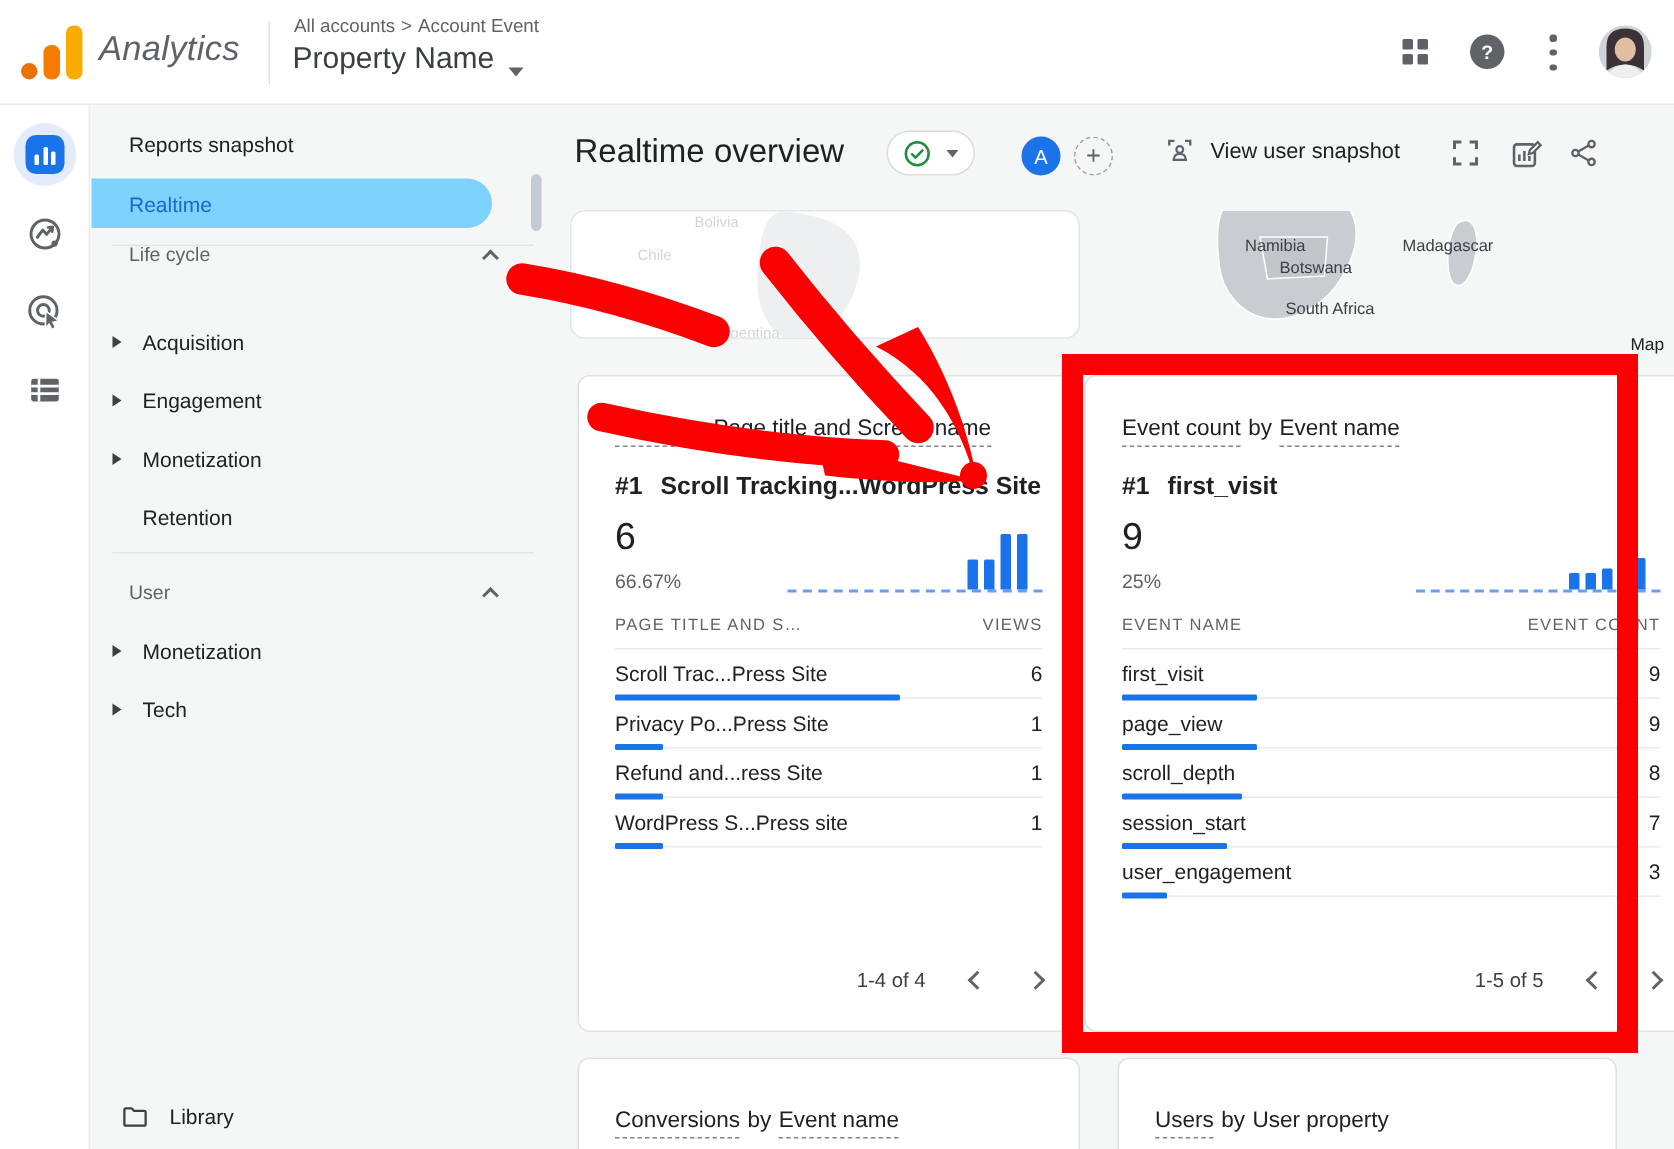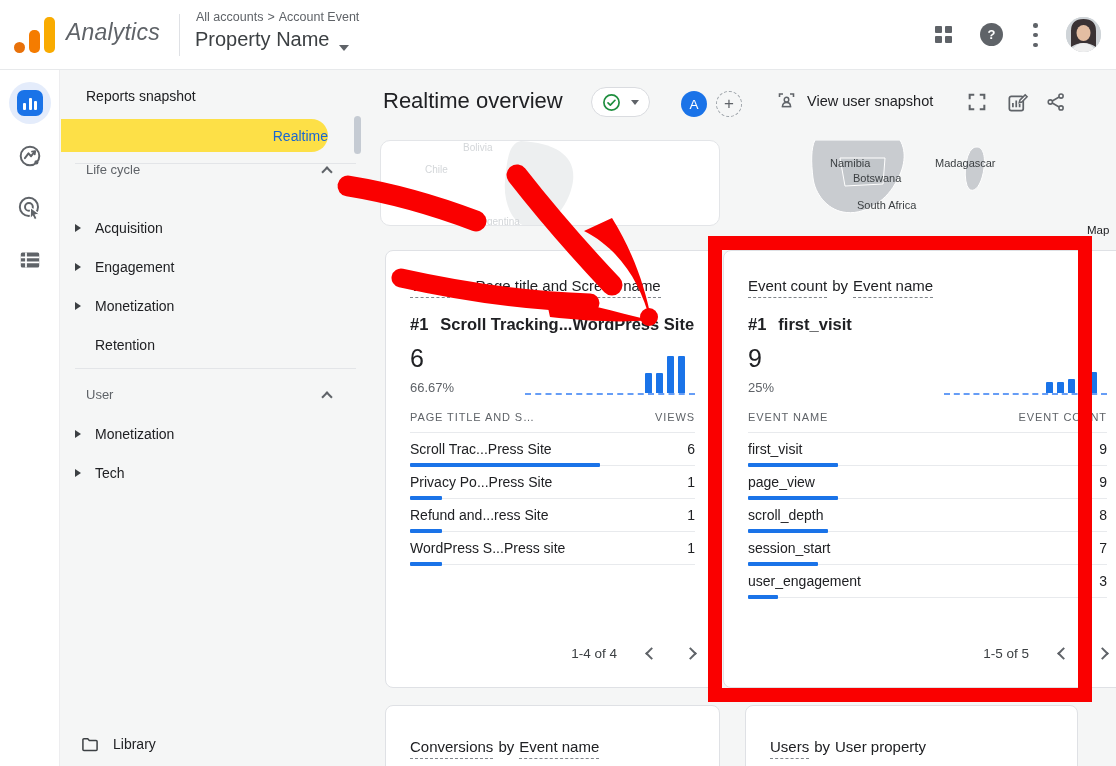--- a/index.html
+++ b/index.html
@@ -37,22 +37,22 @@
   .rail-sel-wrap { position:absolute; left:9px; top:12px; width:42px; height:42px; border-radius:50%;
     background:#e4ecfb; display:flex; align-items:center; justify-content:center; }
   .rail-sel-sq { width:26px; height:26px; background:#1a73e8; border-radius:7px; display:flex;
     align-items:flex-end; justify-content:center; gap:2.5px; padding-bottom:6px; }
   .rail-sel-sq i { width:3px; background:#fff; border-radius:1px; }
   .rail-icon { position:absolute; left:17px; width:26px; height:26px; }
 
   
   .nav { position:absolute; left:61px; top:70px; bottom:0; width:304px; z-index:4; }
   .nav-reports { position:absolute; left:25px; top:18px; font-size:14px; color:#202124; }
-  .nav-pill { position:absolute; left:0; top:49px; width:267px; height:33px; background:#fde047;
-    border-radius:0 17px 17px 0; display:flex; align-items:center;justify-content:flex-end; }
+  .nav-pill { position:absolute; left:0; top:49px; width:267px; height:33px; background:#7dd3fc;
+    border-radius:0 17px 17px 0; display:flex; align-items:center; }
   .nav-pill span { margin-left:25px; font-size:14px; color:#1967d2; }
   .nav-div { position:absolute; left:14px; width:281px; height:1px; background:#e3e5e8; }
   .nav-section { position:absolute; left:25px; width:245px; display:flex; justify-content:space-between;
     align-items:center; font-size:13px; color:#5f6368; }
   .chevron-up { width:8px; height:8px; border-top:2px solid #5f6368; border-right:2px solid #5f6368;
     transform:rotate(-45deg); margin-top:4px; }
   .nav-item { position:absolute; left:14px; height:24px; display:flex; align-items:center; gap:14px;
     font-size:14px; color:#202124; }
   .tri-right { width:0; height:0; border-left:6px solid #3c4043; border-top:4.5px solid transparent;
     border-bottom:4.5px solid transparent; }

